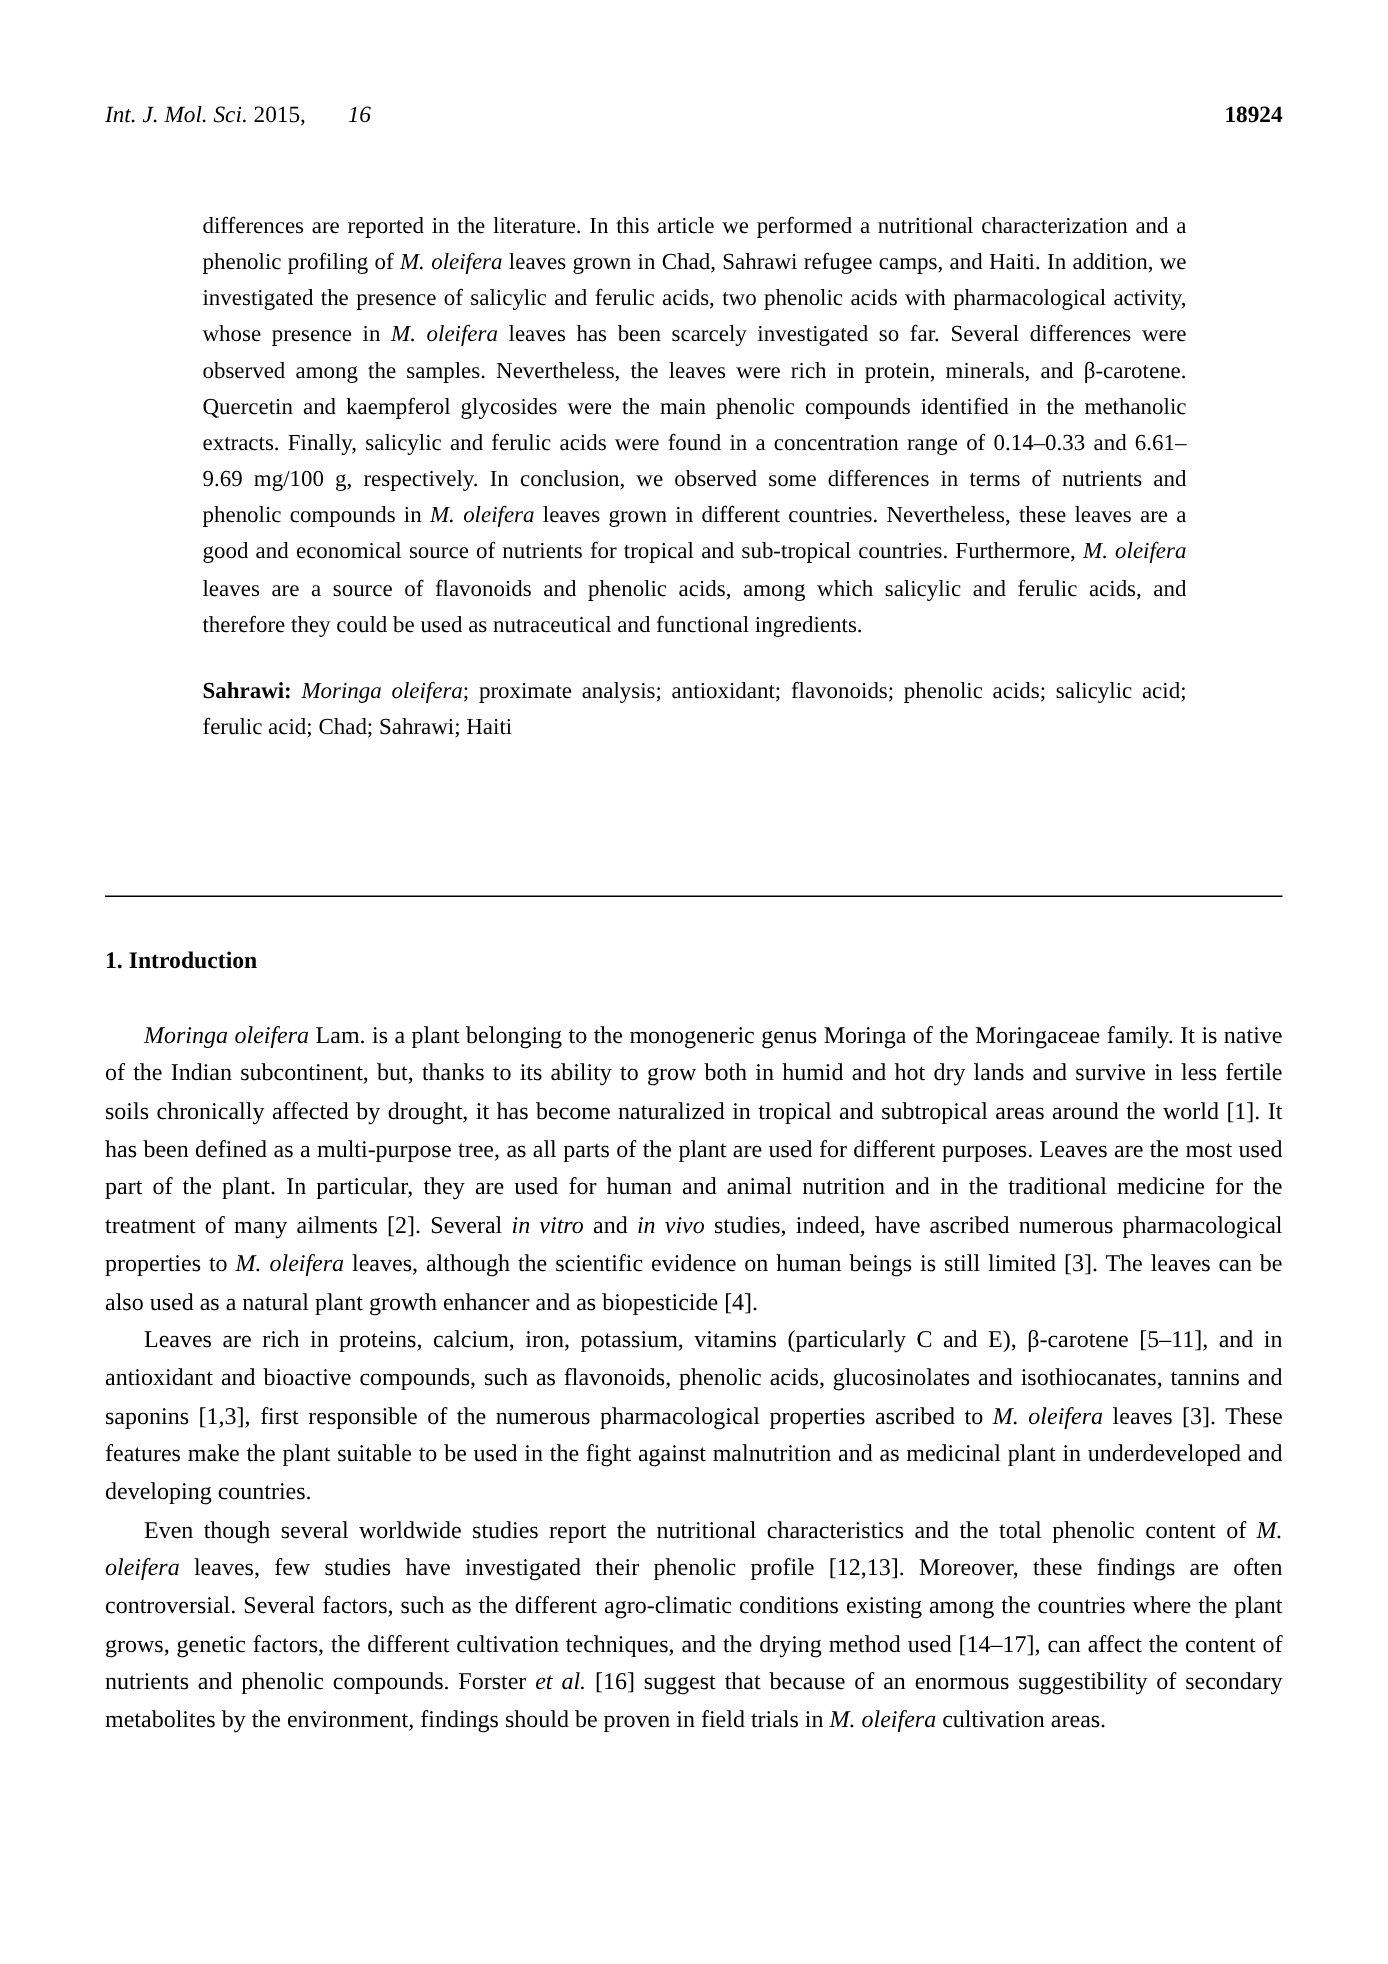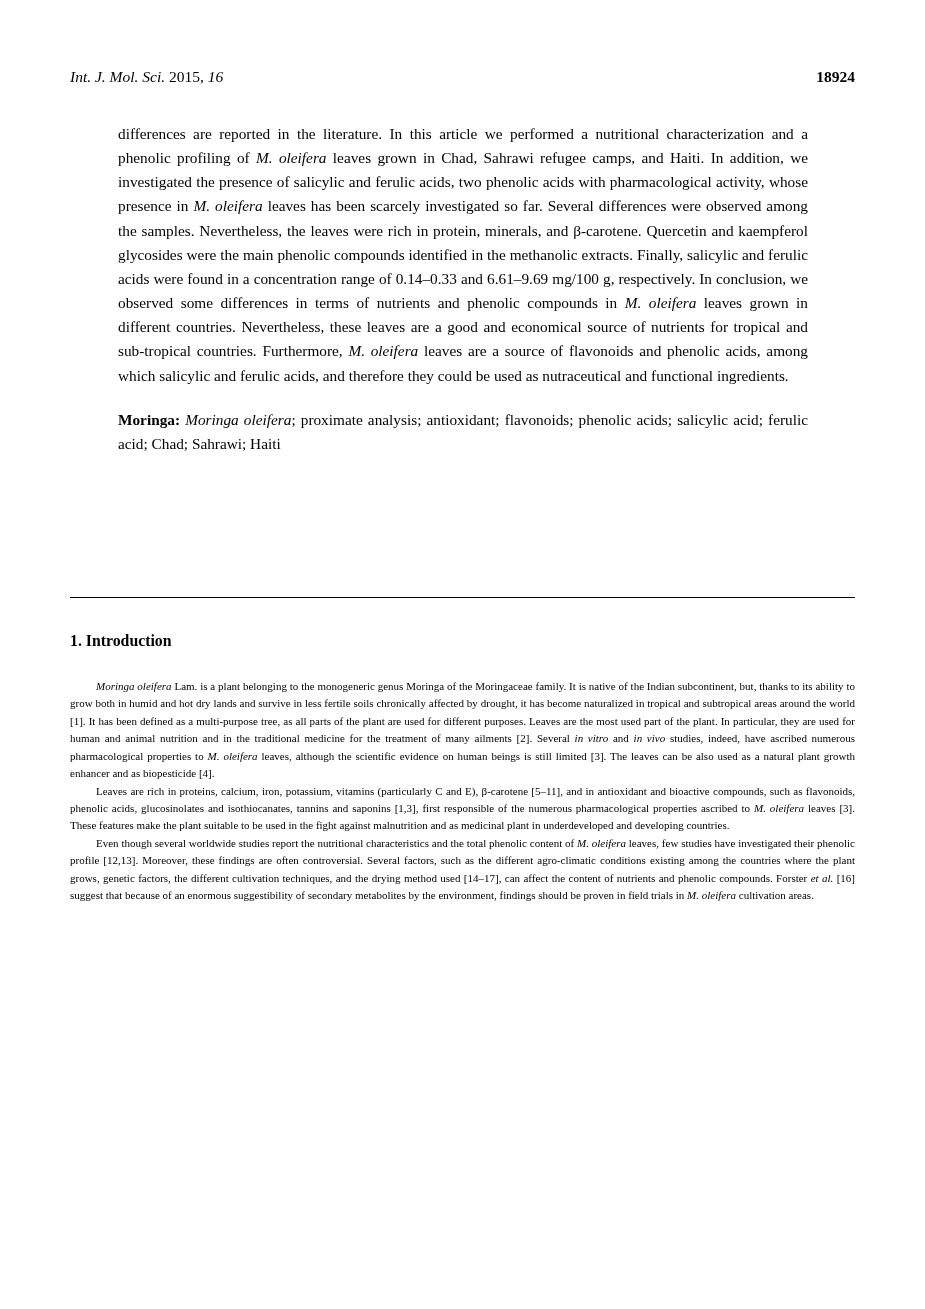--- a/index.html
+++ b/index.html
@@ -34,38 +34,39 @@
   .header-left {
     font-style: italic;
   }
   .header-left .vol {
     font-style: normal;
     font-weight: normal;
   }
   .header-left .volnum {
     font-style: italic;
     font-weight: normal;
+    margin-left: 24px;
   }
   .header-right {
     font-weight: bold;
     font-size: 15.5px;
     text-align: right;
   }
   .abstract-block {
     position: absolute;
     top: 122px;
     left: 118px;
     width: 690px;
     font-size: 15.3px;
     line-height: 1.58;
     text-align: justify;
     text-justify: inter-word;
   }
   .abstract-block p {
-    margin: 0;
+    margin: 17px;
   }
   .keywords {
     margin-top: 20px !important;
   }
   .keywords .kw-label {
     font-weight: bold;
   }
   em, .it {
     font-style: italic;
   }
@@ -83,21 +84,21 @@
     left: 70px;
     font-size: 15.8px;
     font-weight: bold;
     font-family: Liberation Serif, serif;
   }
   .body-text {
     position: absolute;
     top: 678px;
     left: 70px;
     width: 785px;
-    font-size: 11px;
+    font-size: 16px;
     line-height: 1.585;
     text-align: justify;
     text-justify: inter-word;
   }
   .body-text p {
     margin: 0;
     text-indent: 26px;
   }
 </style>
 </head>
@@ -109,21 +110,21 @@
     <div class="header-left">
       <span>Int. J. Mol. Sci.</span>
       <span class="vol">2015</span><span class="vol">,</span>
       <span class="volnum">16</span>
     </div>
     <div class="header-right">18924</div>
   </div>
 
   <div class="abstract-block">
     <p>differences are reported in the literature. In this article we performed a nutritional characterization and a phenolic profiling of <em>M. oleifera</em> leaves grown in Chad, Sahrawi refugee camps, and Haiti. In addition, we investigated the presence of salicylic and ferulic acids, two phenolic acids with pharmacological activity, whose presence in <em>M. oleifera</em> leaves has been scarcely investigated so far. Several differences were observed among the samples. Nevertheless, the leaves were rich in protein, minerals, and β-carotene. Quercetin and kaempferol glycosides were the main phenolic compounds identified in the methanolic extracts. Finally, salicylic and ferulic acids were found in a concentration range of 0.14–0.33 and 6.61–9.69 mg/100 g, respectively. In conclusion, we observed some differences in terms of nutrients and phenolic compounds in <em>M. oleifera</em> leaves grown in different countries. Nevertheless, these leaves are a good and economical source of nutrients for tropical and sub-tropical countries. Furthermore, <em>M. oleifera</em> leaves are a source of flavonoids and phenolic acids, among which salicylic and ferulic acids, and therefore they could be used as nutraceutical and functional ingredients.</p>
-    <p class="keywords"><span class="kw-label">Moringa:</span><span> <em>Moringa oleifera</em>; proximate analysis; antioxidant; flavonoids; phenolic acids; salicylic acid; ferulic acid; Chad; Sahrawi; Haiti</span></p>
+    <p class="keywords"><span class="kw-label">Sahrawi:</span><span> <em>Moringa oleifera</em>; proximate analysis; antioxidant; flavonoids; phenolic acids; salicylic acid; ferulic acid; Chad; Sahrawi; Haiti</span></p>
   </div>
 
   <div class="rule"></div>
 
   <div class="section-title">1. Introduction</div>
 
   <div class="body-text">
     <p><em>Moringa oleifera</em> Lam. is a plant belonging to the monogeneric genus Moringa of the Moringaceae family. It is native of the Indian subcontinent, but, thanks to its ability to grow both in humid and hot dry lands and survive in less fertile soils chronically affected by drought, it has become naturalized in tropical and subtropical areas around the world [1]. It has been defined as a multi-purpose tree, as all parts of the plant are used for different purposes. Leaves are the most used part of the plant. In particular, they are used for human and animal nutrition and in the traditional medicine for the treatment of many ailments [2]. Several <em>in vitro</em> and <em>in vivo</em> studies, indeed, have ascribed numerous pharmacological properties to <em>M. oleifera</em> leaves, although the scientific evidence on human beings is still limited [3]. The leaves can be also used as a natural plant growth enhancer and as biopesticide [4].</p>
     <p>Leaves are rich in proteins, calcium, iron, potassium, vitamins (particularly C and E), β-carotene [5–11], and in antioxidant and bioactive compounds, such as flavonoids, phenolic acids, glucosinolates and isothiocanates, tannins and saponins [1,3], first responsible of the numerous pharmacological properties ascribed to <em>M. oleifera</em> leaves [3]. These features make the plant suitable to be used in the fight against malnutrition and as medicinal plant in underdeveloped and developing countries.</p>
     <p>Even though several worldwide studies report the nutritional characteristics and the total phenolic content of <em>M. oleifera</em> leaves, few studies have investigated their phenolic profile [12,13]. Moreover, these findings are often controversial. Several factors, such as the different agro-climatic conditions existing among the countries where the plant grows, genetic factors, the different cultivation techniques, and the drying method used [14–17], can affect the content of nutrients and phenolic compounds. Forster <em>et al.</em> [16] suggest that because of an enormous suggestibility of secondary metabolites by the environment, findings should be proven in field trials in <em>M. oleifera</em> cultivation areas.</p>

